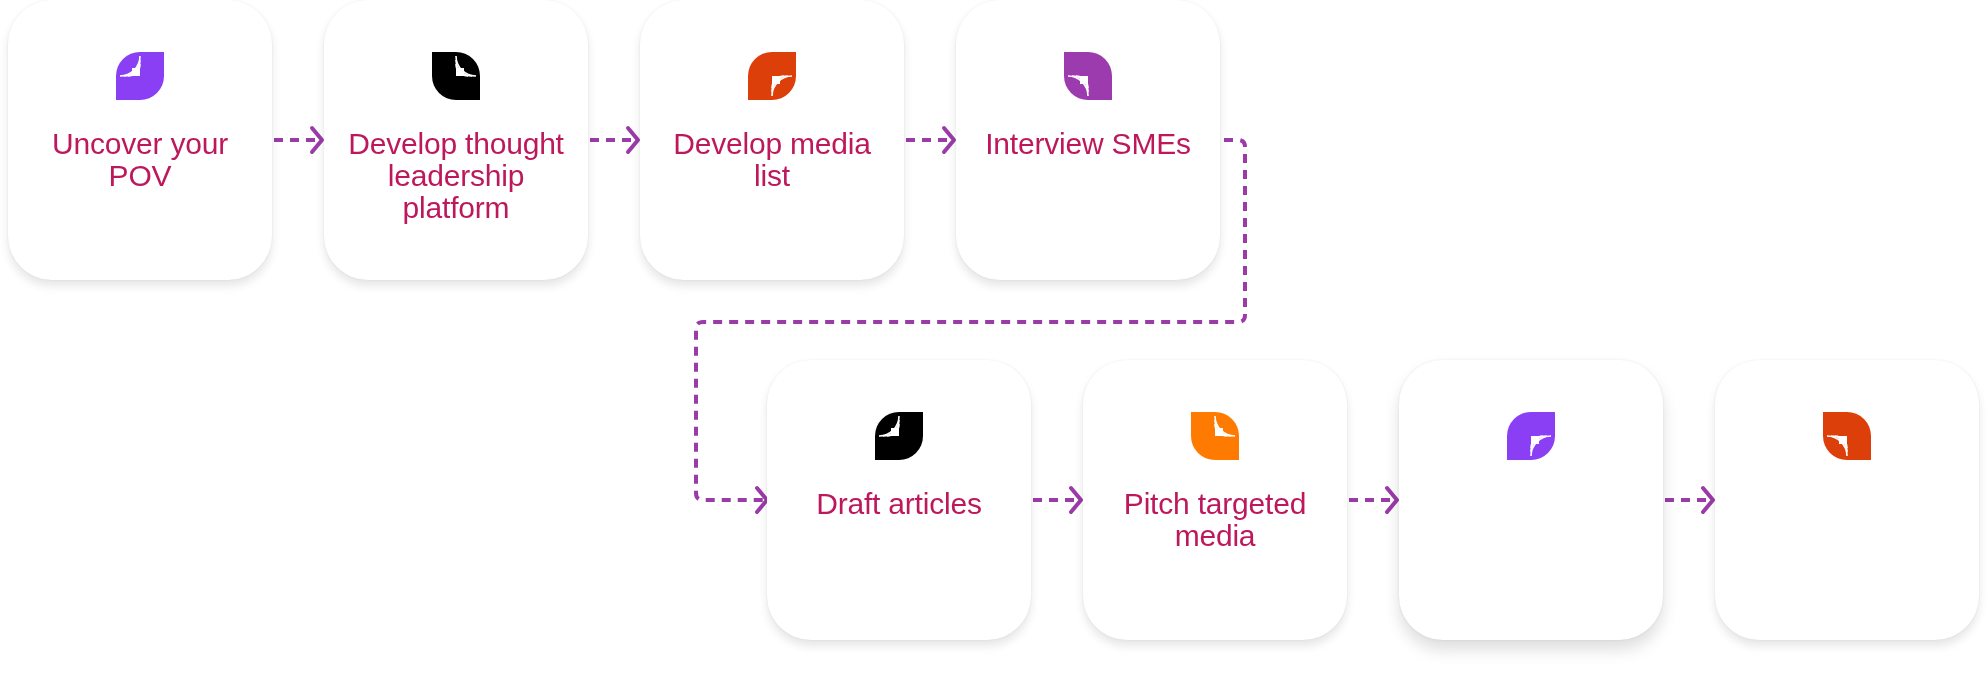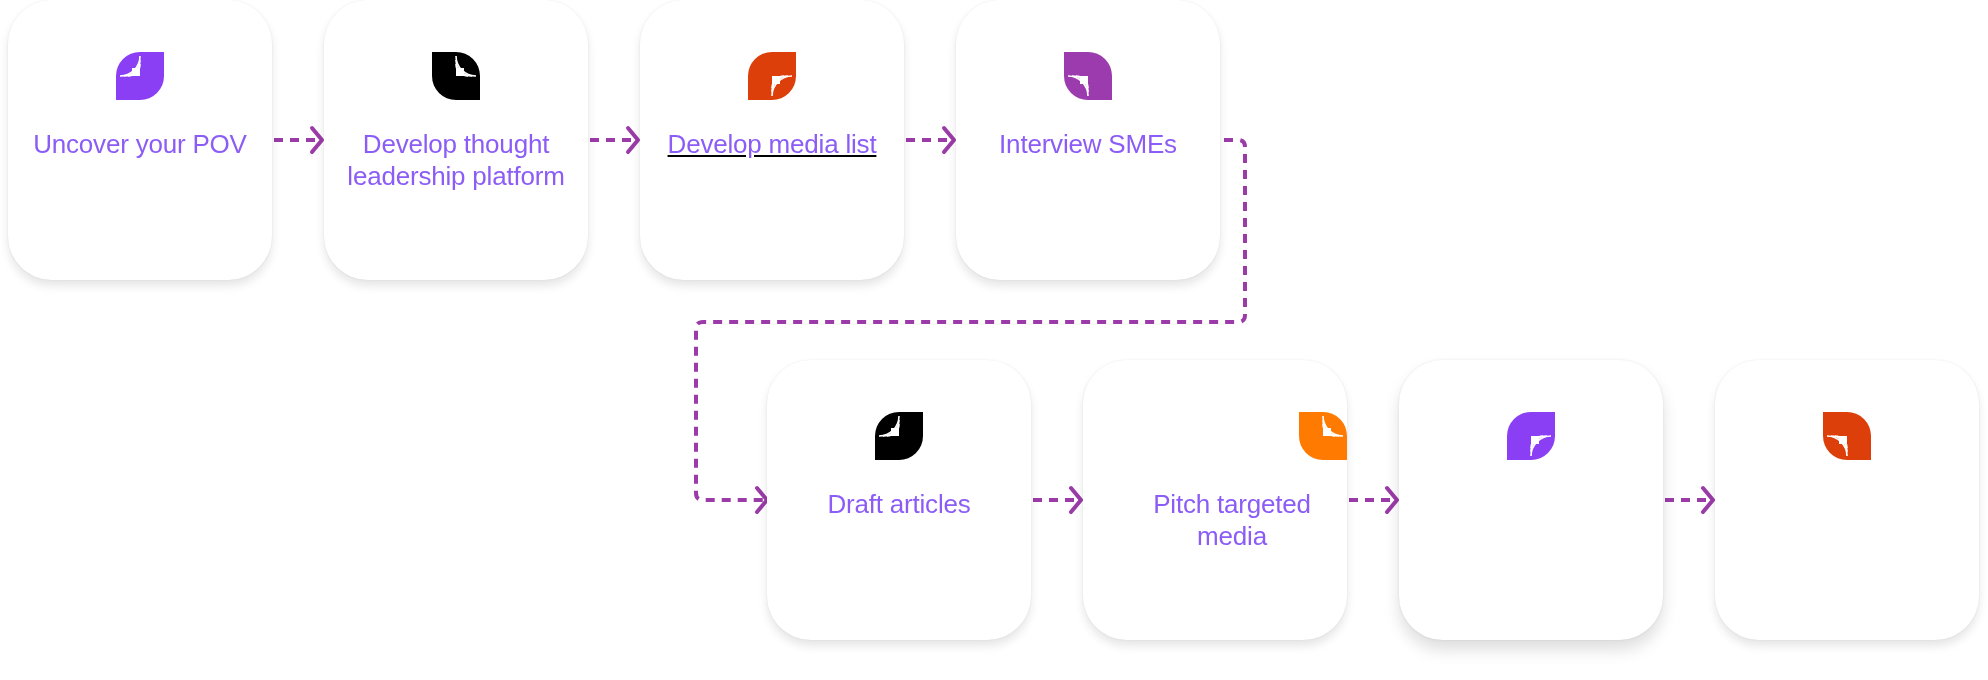--- a/index.html
+++ b/index.html
@@ -7,22 +7,22 @@
            font-family: "Liberation Sans", "DejaVu Sans", sans-serif; }
     .card {
       position: absolute; width: 264px; height: 280px; background: #ffffff;
       border-radius: 44px; box-sizing: border-box;
       box-shadow: 0 6px 10px rgba(0,0,0,0.10), 0 0 2px rgba(0,0,0,0.08);
       display: flex; flex-direction: column; align-items: center;
     }
     .card.elevated { box-shadow: 0 10px 16px rgba(0,0,0,0.13), 0 0 3px rgba(0,0,0,0.08); }
     .card .icon { margin-top: 52px; width: 48px; height: 48px; }
     .card .label {
-      margin-top: 28px; width: 230px; text-align: center; color: #8b5cf6;
-      font-size: 26px; line-height: 32px; letter-spacing: -0.2px;
+      margin-top: 28px; width: 230px; text-align: center; color: #be185d;
+      font-size: 30px; line-height: 32px; letter-spacing: -0.2px;
     }
     #connectors { position: absolute; left: 0; top: 0; pointer-events: none; }
     #connectors path.dash { fill: none; stroke-width: 4; stroke-dasharray: 9 7; }
     #connectors path.head { fill: none; stroke-width: 4; stroke-linecap: round; stroke-linejoin: round; }
   </style>
 </head>
 <body>
 
 <svg id="connectors" width="1988" height="680" xmlns="http://www.w3.org/2000/svg">
     <path d="M274,140 L320,140" class="dash" stroke="#9B3BA8"></path>
@@ -58,21 +58,21 @@
       <path d="M0,0 L24,0 A24,24 0 0 1 48,24 L48,48 L24,48 A24,24 0 0 1 0,24 Z" fill="#000000"></path>
       <g>
         <rect x="24" y="16" width="8" height="8" fill="#ffffff"></rect>
         <path d="M36,24 A12,12 0 0 1 24,12" fill="none" stroke="#ffffff" stroke-width="1.6"></path>
         <path d="M40,24 A16,16 0 0 1 24,8" fill="none" stroke="#ffffff" stroke-width="1.6"></path>
         <path d="M44,24 A20,20 0 0 1 24,4" fill="none" stroke="#ffffff" stroke-width="1.6"></path>
       </g>
     </svg>
   <div class="label">Develop thought leadership platform</div>
 </div>
-<div class="card" style="left:640px; top:0px;text-decoration:underline;">
+<div class="card" style="left:640px; top:0px;">
   <svg class="icon" viewBox="0 0 48 48">
       <path d="M0,24 A24,24 0 0 1 24,0 L48,0 L48,24 A24,24 0 0 1 24,48 L0,48 Z" fill="#DD3F0A"></path>
       <g>
         <rect x="24" y="24" width="8" height="8" fill="#ffffff"></rect>
         <path d="M36,24 A12,12 0 0 0 24,36" fill="none" stroke="#ffffff" stroke-width="1.6"></path>
         <path d="M40,24 A16,16 0 0 0 24,40" fill="none" stroke="#ffffff" stroke-width="1.6"></path>
         <path d="M44,24 A20,20 0 0 0 24,44" fill="none" stroke="#ffffff" stroke-width="1.6"></path>
       </g>
     </svg>
   <div class="label">Develop media list</div>
@@ -94,21 +94,21 @@
       <path d="M0,24 A24,24 0 0 1 24,0 L48,0 L48,24 A24,24 0 0 1 24,48 L0,48 Z" fill="#000000"></path>
       <g>
         <rect x="16" y="16" width="8" height="8" fill="#ffffff"></rect>
         <path d="M12,24 A12,12 0 0 0 24,12" fill="none" stroke="#ffffff" stroke-width="1.6"></path>
         <path d="M8,24 A16,16 0 0 0 24,8" fill="none" stroke="#ffffff" stroke-width="1.6"></path>
         <path d="M4,24 A20,20 0 0 0 24,4" fill="none" stroke="#ffffff" stroke-width="1.6"></path>
       </g>
     </svg>
   <div class="label">Draft articles</div>
 </div>
-<div class="card" style="left:1083px; top:360px;align-items:flex-end;">
+<div class="card" style="left:1083px; top:360px;">
   <svg class="icon" viewBox="0 0 48 48">
       <path d="M0,0 L24,0 A24,24 0 0 1 48,24 L48,48 L24,48 A24,24 0 0 1 0,24 Z" fill="#FF7A00"></path>
       <g>
         <rect x="24" y="16" width="8" height="8" fill="#ffffff"></rect>
         <path d="M36,24 A12,12 0 0 1 24,12" fill="none" stroke="#ffffff" stroke-width="1.6"></path>
         <path d="M40,24 A16,16 0 0 1 24,8" fill="none" stroke="#ffffff" stroke-width="1.6"></path>
         <path d="M44,24 A20,20 0 0 1 24,4" fill="none" stroke="#ffffff" stroke-width="1.6"></path>
       </g>
     </svg>
   <div class="label">Pitch targeted media</div>

